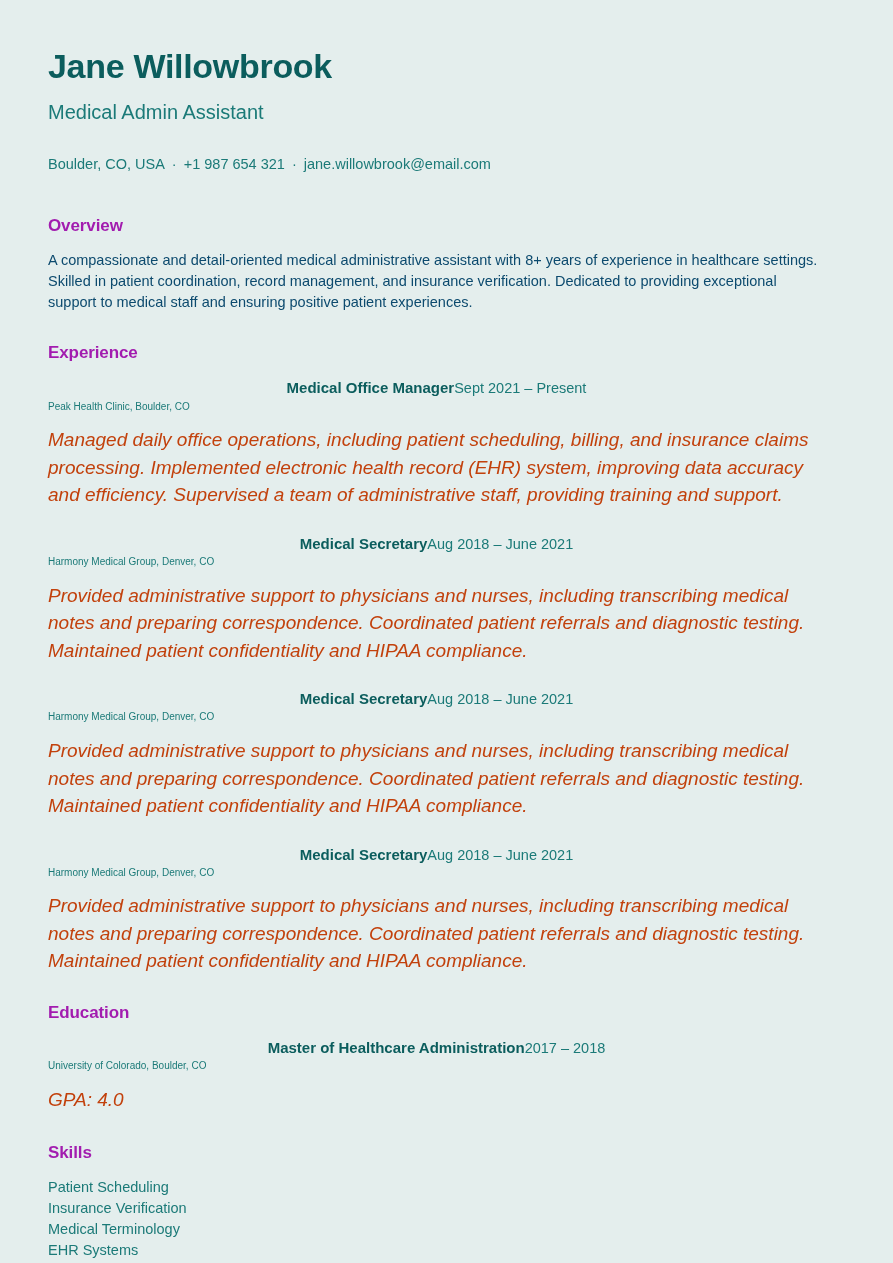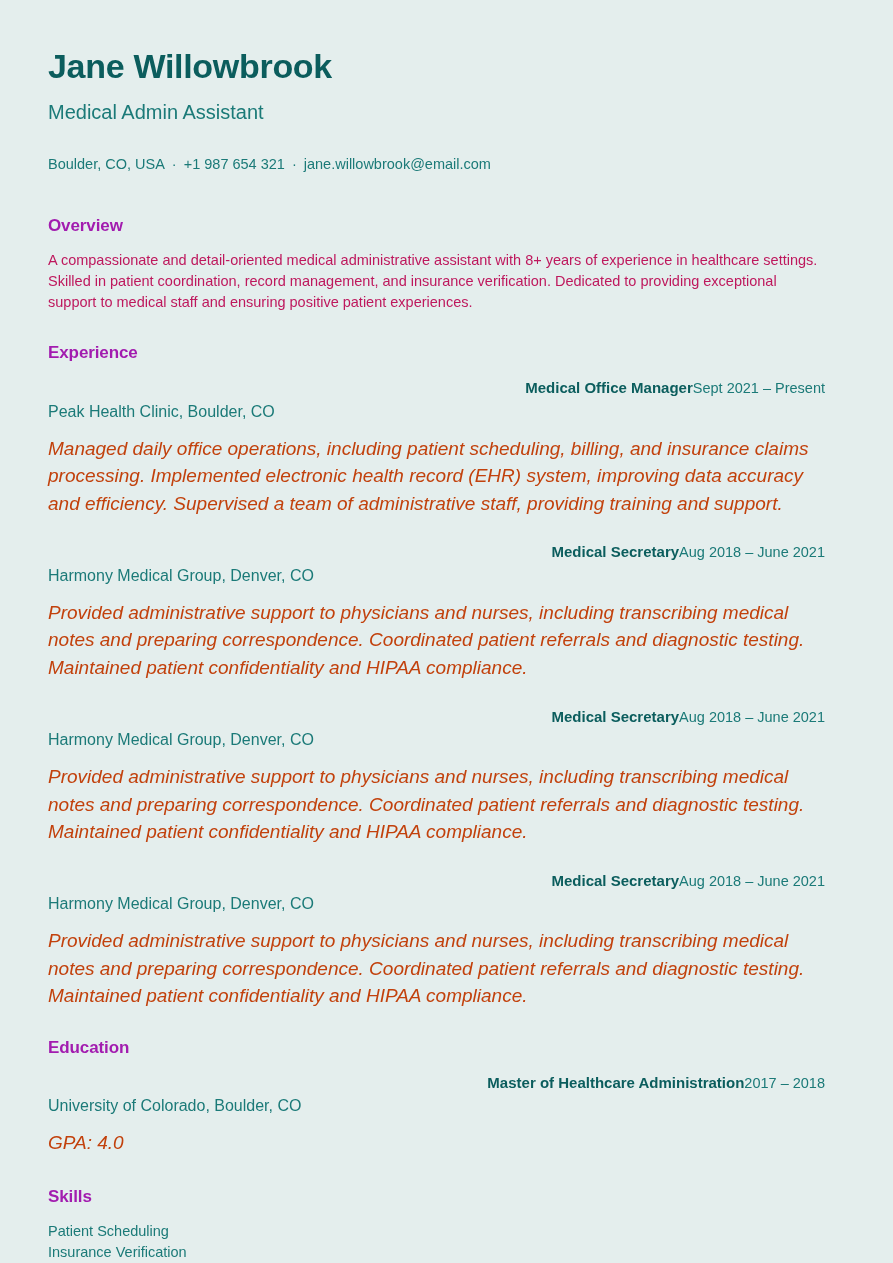--- a/index.html
+++ b/index.html
@@ -59,50 +59,50 @@
     color: #a21caf;
     margin: 0 0 14px 0;
     letter-spacing: -0.1px;
   }
   .section-overview { margin-bottom: 30px; }
   .section-experience { margin-bottom: 28px; }
   .section-education { margin-bottom: 30px; }
 
   .body-text {
     font-size: 14.5px;
-    color: #be185d;
+    color: #0c4a6e;
     line-height: 1.45;
     margin: 0;
   }
 
   
   .entry { margin-bottom: 24px; }
   .entry:last-child { margin-bottom: 0; }
 
   .entry-head {
     display: flex;
-    justify-content: flex-end;
+    justify-content: center;
     align-items: baseline;
     width: 100%;
   }
   .entry-title {
     font-size: 15px;
     font-weight: bold;
     color: #0b5d5d;
     line-height: 1.4;
   }
   .entry-date {
     font-size: 14.5px;
     color: #1b7a78;
     line-height: 1.4;
     white-space: nowrap;
     text-align: right;
   }
   .entry-sub {
-    font-size: 16px;
+    font-size: 10px;
     color: #1b7a78;
     line-height: 1.45;
     margin-top: 1px;
   }
   .entry-desc {
     font-size: 19px;
     color: #c2410c;
     line-height: 1.45;
     margin-top: 12px;
     font-style: italic;

